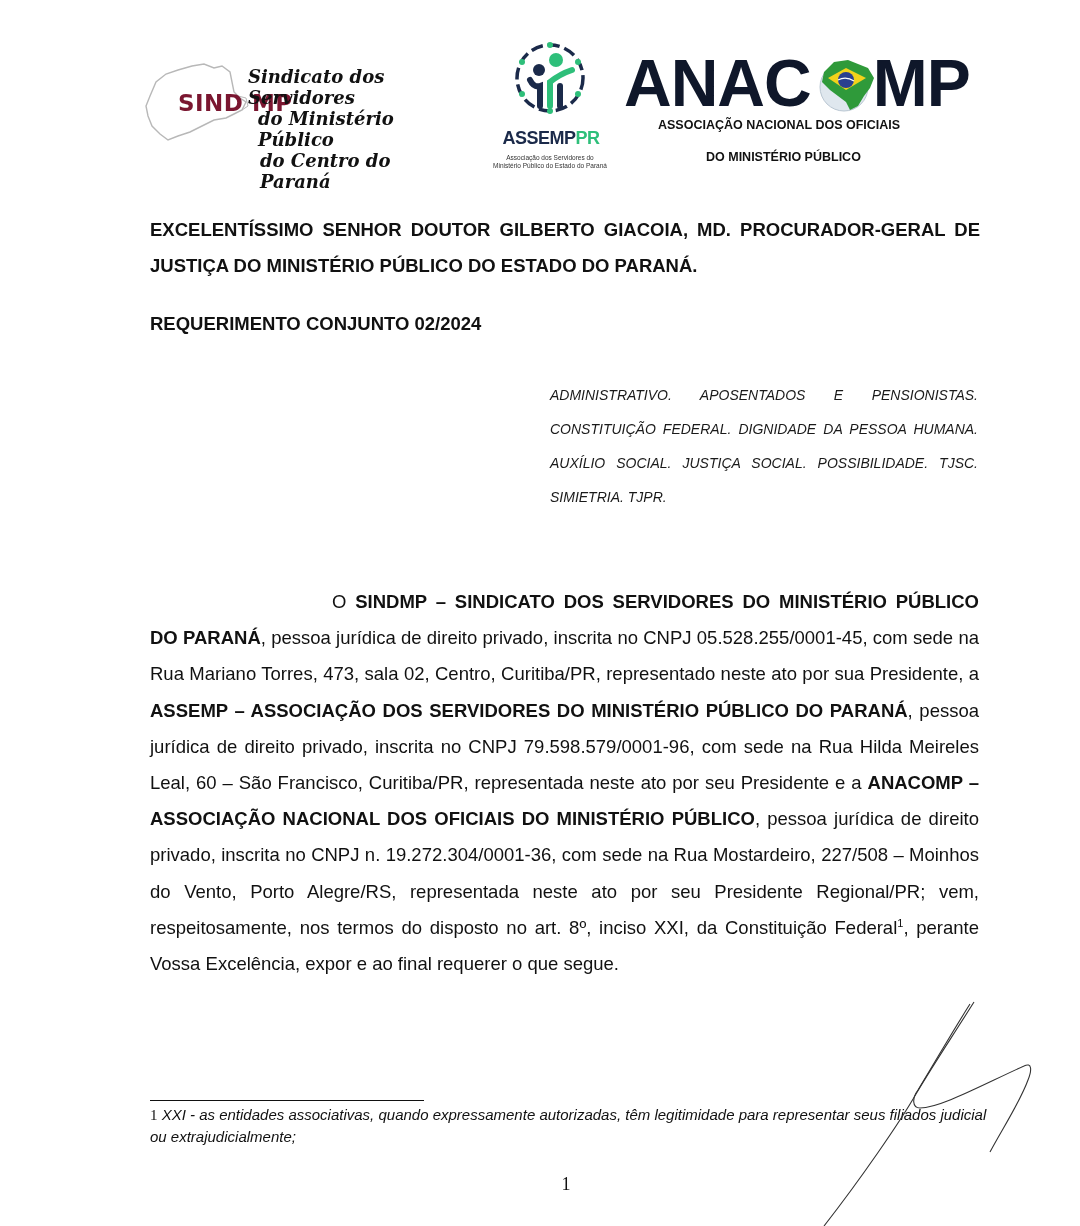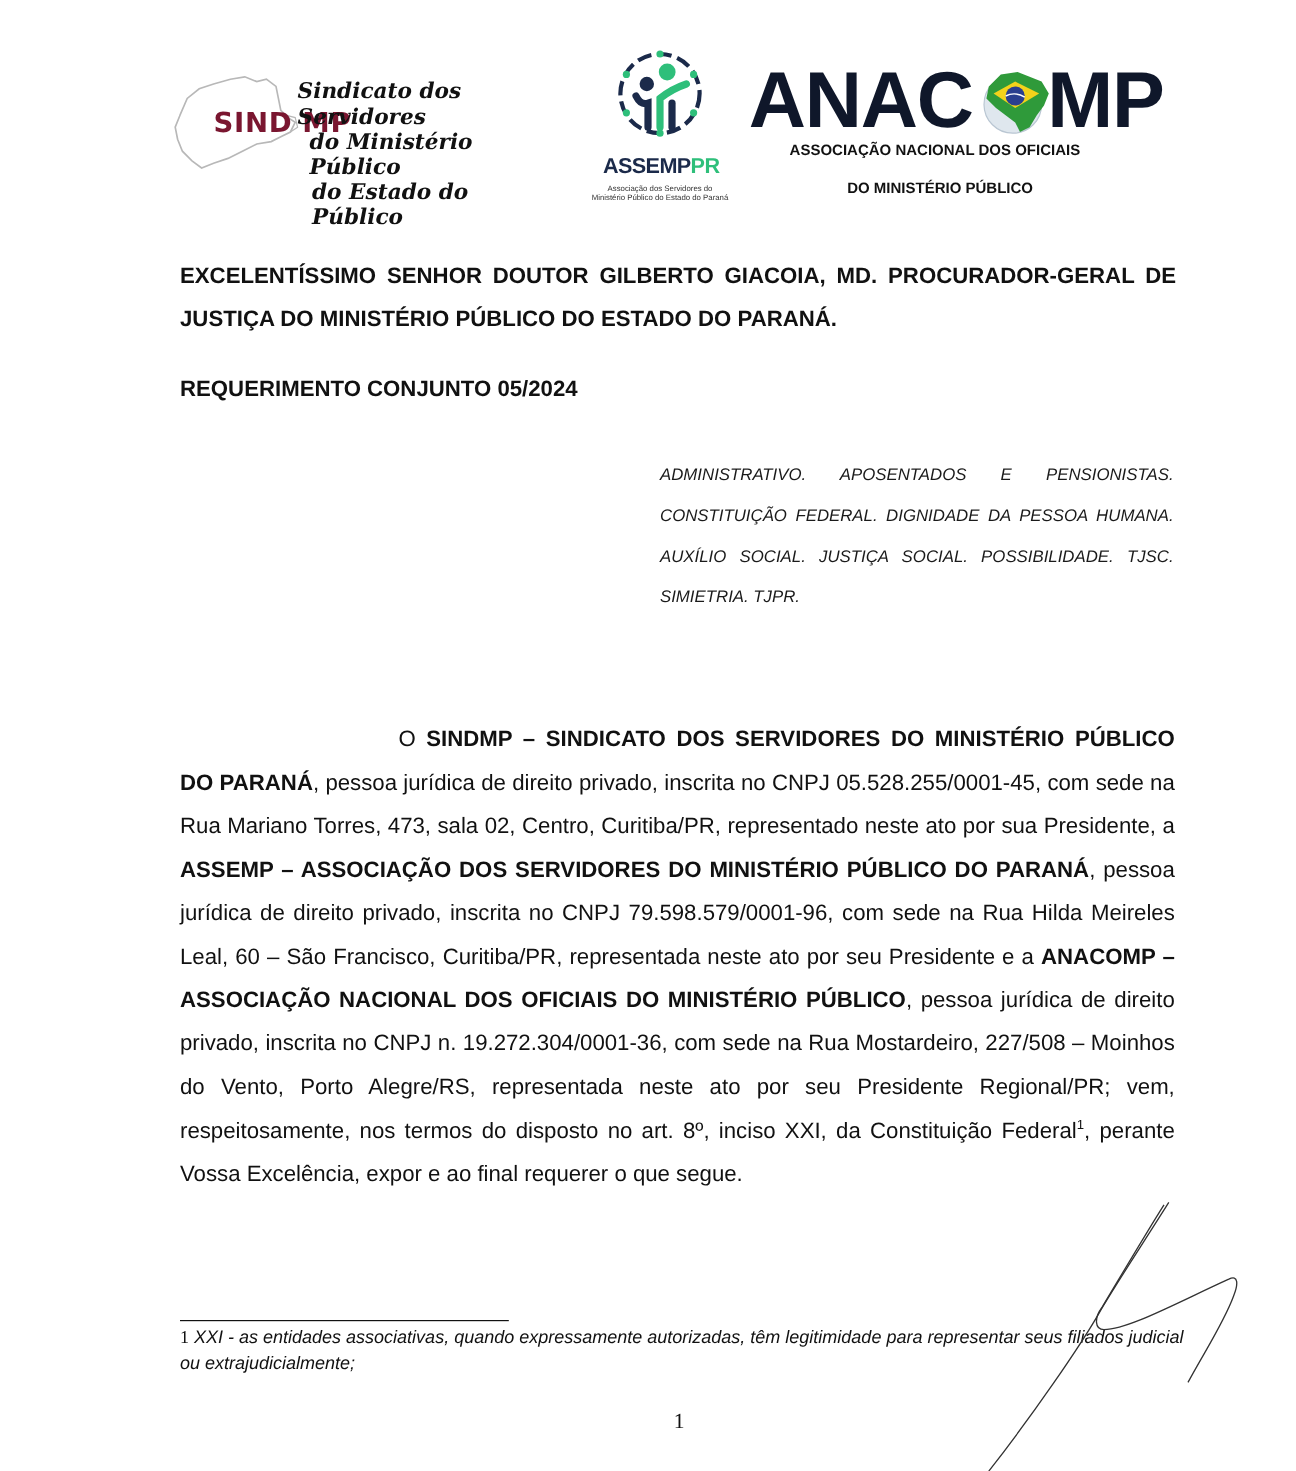--- a/index.html
+++ b/index.html
@@ -64,21 +64,21 @@
   .req-title {
     left: 150px; top: 310px; font-weight: bold; font-size: 18.5px; line-height: 28px;
   }
   .ementa {
     left: 550px; top: 378px; width: 428px;
     font-style: italic; font-size: 14px; line-height: 34px;
     text-align: justify; text-align-last: left; color: #1a1a1a;
   }
   .body-para {
     left: 150px; top: 584px; width: 829px;
-    font-size: 18.5px; line-height: 36.2px; text-align: justify; text-align-last: left; margin-top: 14px;
+    font-size: 18.5px; line-height: 36.2px; text-align: justify; text-align-last: left;
   }
   .body-para b { font-weight: bold; }
   .body-para .indent { display: inline-block; width: 182px; }
   .body-para sup { font-size: 11px; line-height: 0; vertical-align: 7px; }
 
   .fn-rule { left: 150px; top: 1100px; width: 274px; height: 0; border-top: 1.5px solid #111; }
   .footnote {
     left: 150px; top: 1104px; width: 840px;
     font-size: 15px; line-height: 21px;
   }
@@ -95,21 +95,21 @@
 
 <div class="abs sind-logo">
   <svg class="sind-map" viewBox="0 0 110 90">
     <path d="M8,40 L14,26 L24,18 L36,14 L50,10 L62,8 L72,12 L80,10 L88,16 L90,26 L92,36 L98,42 L104,46 L100,54 L92,58 L84,62 L72,64 L60,70 L48,76 L36,80 L26,84 L18,78 L10,70 L6,60 L4,50 Z" fill="none" stroke="#b8b8b8" stroke-width="1.4"></path>
     <path d="M96,40 L104,42 L106,50 L100,54" fill="none" stroke="#b8b8b8" stroke-width="1"></path>
   </svg>
   <div class="sind-mark">SIND MP</div>
   <div class="sind-text">
     <div>Sindicato dos Servidores</div>
     <div>do Ministério Público</div>
-    <div>do Estado do Público</div>
+    <div>do Centro do Paraná</div>
   </div>
 </div>
 
 <div class="abs assemp-logo">
   <svg class="assemp-emblem" viewBox="0 0 76 76">
     <circle cx="38" cy="38" r="33" fill="none" stroke="#1b2a4a" stroke-width="3.5" stroke-dasharray="12 5"></circle>
     <circle cx="38" cy="5" r="3" fill="#2ebf7a"></circle>
     <circle cx="66" cy="22" r="3" fill="#2ebf7a"></circle>
     <circle cx="10" cy="22" r="3" fill="#2ebf7a"></circle>
     <circle cx="66" cy="54" r="3" fill="#2ebf7a"></circle>
@@ -139,21 +139,21 @@
     <path d="M10,18 L20,8 L34,6 L44,10 L54,14 L60,24 L56,34 L50,42 L44,52 L36,56 L32,48 L24,42 L16,36 L8,28 Z" fill="#2f9a3a"></path>
     <path d="M14,24 L32,14 L52,24 L32,36 Z" fill="#f2d21b"></path>
     <circle cx="32" cy="26" r="8" fill="#2a3f8f"></circle>
     <path d="M24,26 Q32,22 40,27" fill="none" stroke="#ffffff" stroke-width="1.2"></path>
   </svg>
   <div class="anacomp-sub1">ASSOCIAÇÃO NACIONAL DOS OFICIAIS</div>
   <div class="anacomp-sub2">DO MINISTÉRIO PÚBLICO</div>
 </div>
 
 <div class="abs addressee">EXCELENTÍSSIMO SENHOR DOUTOR GILBERTO GIACOIA, MD. PROCURADOR-GERAL DE JUSTIÇA DO MINISTÉRIO PÚBLICO DO ESTADO DO PARANÁ.</div>
-<div class="abs req-title">REQUERIMENTO CONJUNTO 05/2024</div>
+<div class="abs req-title">REQUERIMENTO CONJUNTO 02/2024</div>
 
 <div class="abs ementa">ADMINISTRATIVO. APOSENTADOS E PENSIONISTAS. CONSTITUIÇÃO FEDERAL. DIGNIDADE DA PESSOA HUMANA. AUXÍLIO SOCIAL. JUSTIÇA SOCIAL. POSSIBILIDADE. TJSC. SIMIETRIA. TJPR.</div>
 
 <div class="abs body-para"><span class="indent"></span><span>O </span><b>SINDMP – SINDICATO DOS SERVIDORES DO MINISTÉRIO PÚBLICO DO PARANÁ</b><span>, pessoa jurídica de direito privado, inscrita no CNPJ 05.528.255/0001-45, com sede na Rua Mariano Torres, 473, sala 02, Centro, Curitiba/PR, representado neste ato por sua Presidente, a </span><b>ASSEMP – ASSOCIAÇÃO DOS SERVIDORES DO MINISTÉRIO PÚBLICO DO PARANÁ</b><span>, pessoa jurídica de direito privado, inscrita no CNPJ 79.598.579/0001-96, com sede na Rua Hilda Meireles Leal, 60 – São Francisco, Curitiba/PR, representada neste ato por seu Presidente e a </span><b>ANACOMP – ASSOCIAÇÃO NACIONAL DOS OFICIAIS DO MINISTÉRIO PÚBLICO</b><span>, pessoa jurídica de direito privado, inscrita no CNPJ n. 19.272.304/0001-36, com sede na Rua Mostardeiro, 227/508 – Moinhos do Vento, Porto Alegre/RS, representada neste ato por seu Presidente Regional/PR; vem, respeitosamente, nos termos do disposto no art. 8º, inciso XXI, da Constituição Federal</span><sup>1</sup><span>, perante Vossa Excelência, expor e ao final requerer o que segue.</span></div>
 
 <div class="abs fn-rule"></div>
 <div class="abs footnote"><span class="num">1</span> <span class="txt">XXI - as entidades associativas, quando expressamente autorizadas, têm legitimidade para representar seus filiados judicial ou extrajudicialmente;</span></div>
 
 <div class="abs page-num">1</div>
 

